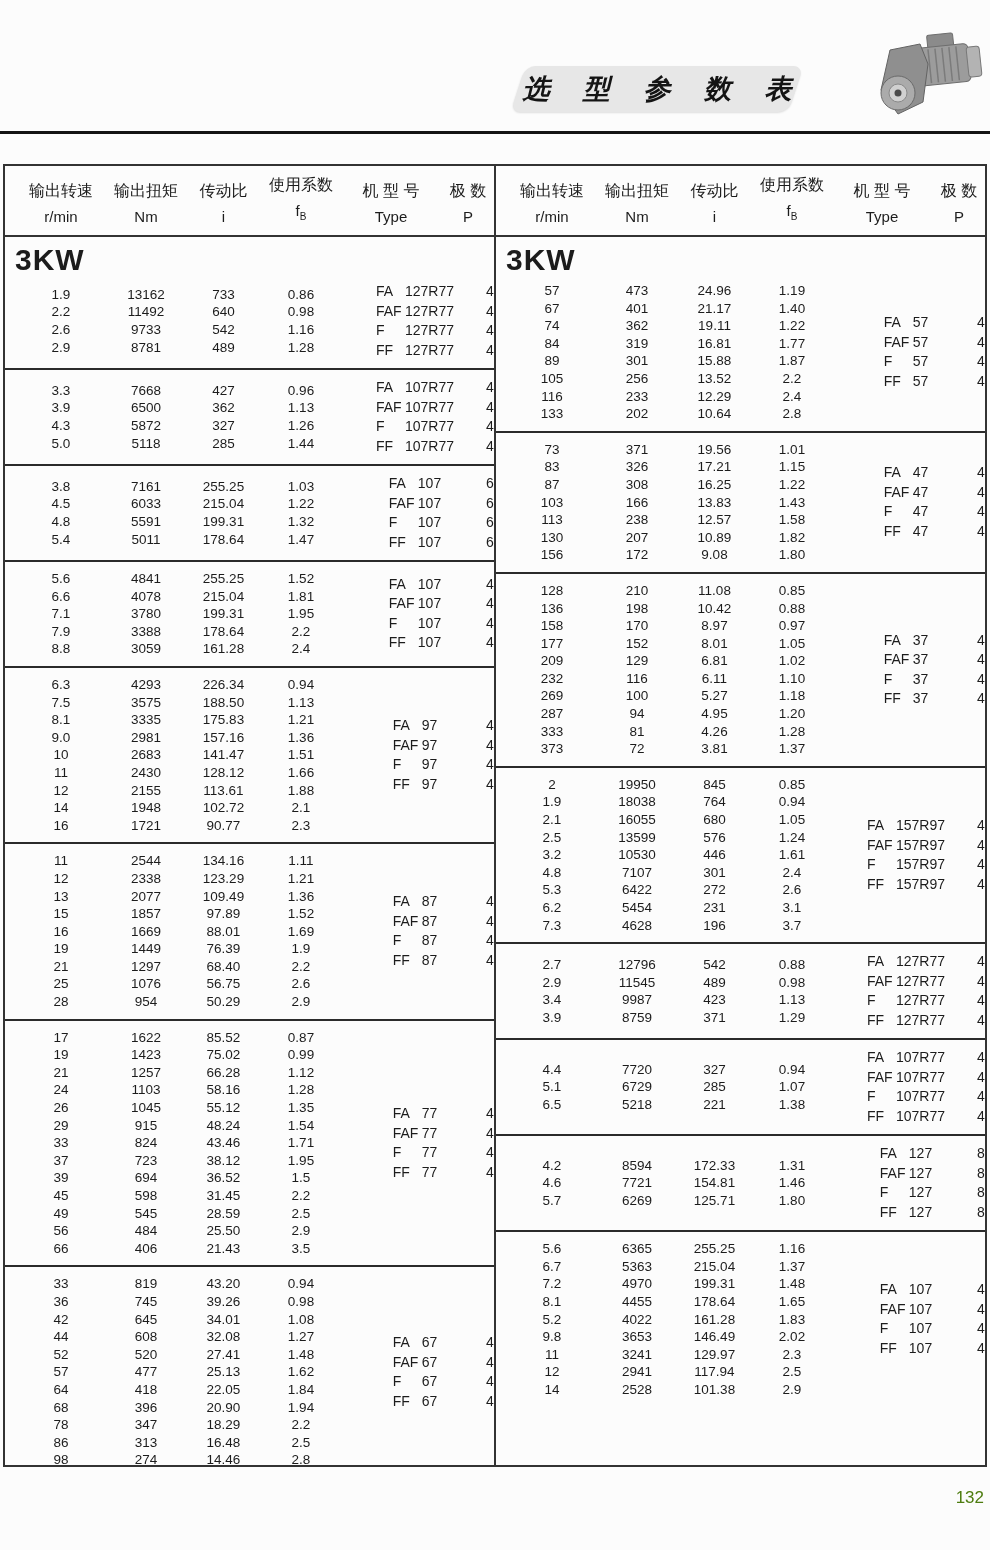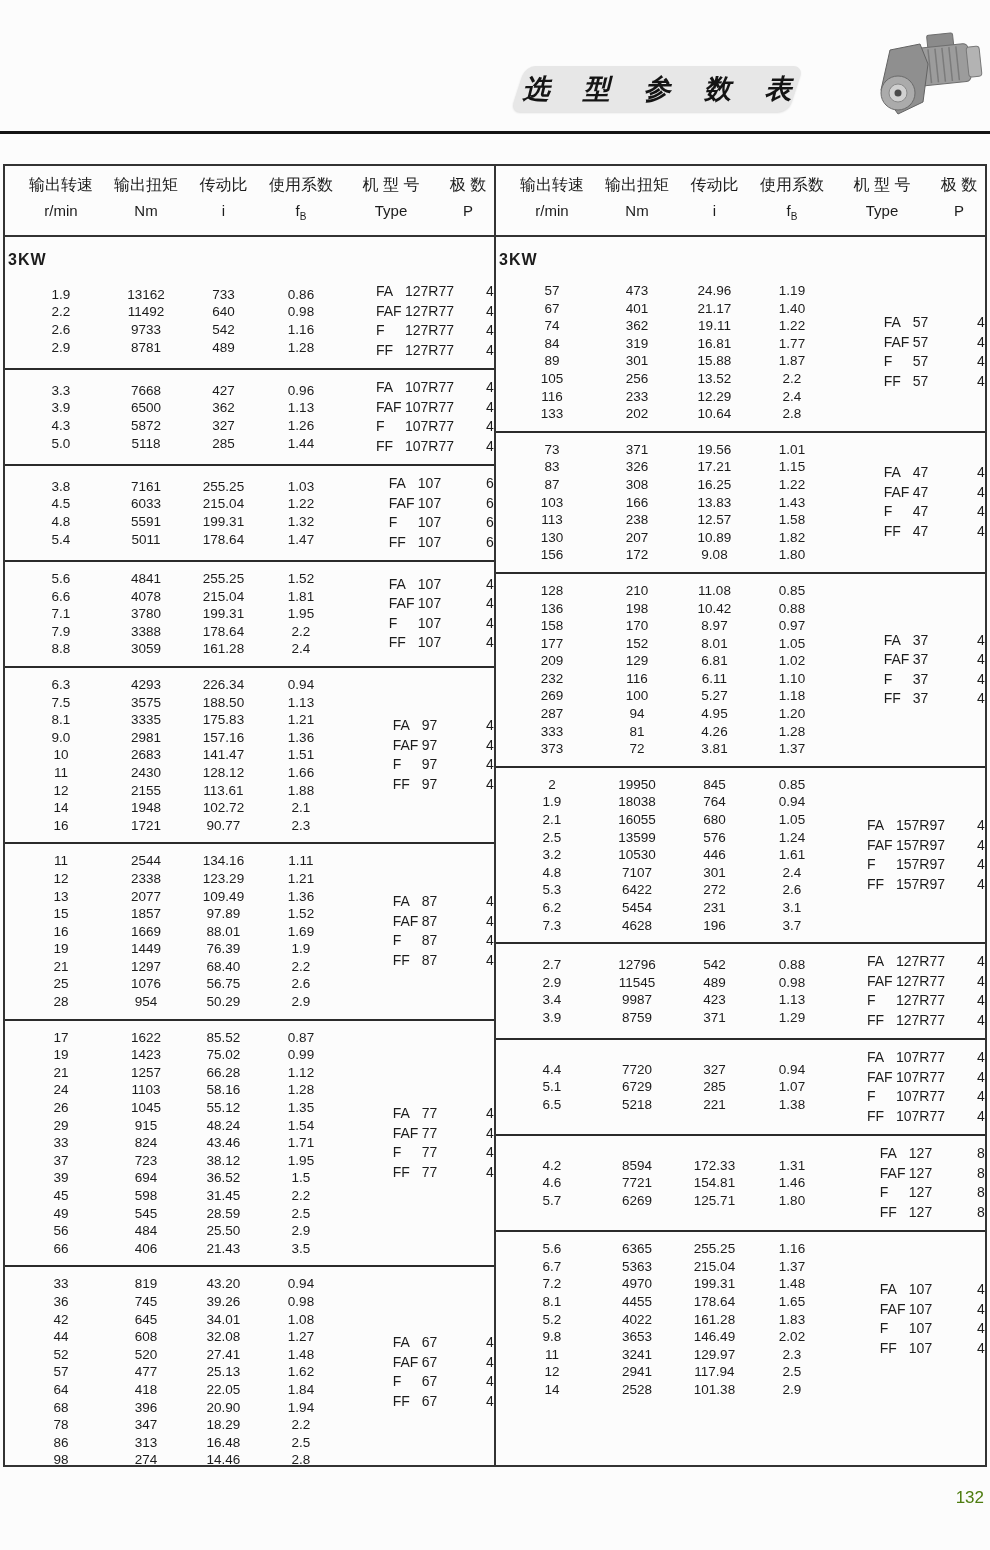--- a/index.html
+++ b/index.html
@@ -47,36 +47,36 @@
   .gtable {
     width: 492px; height: 1303px;
     border: 2px solid #333;
     overflow: hidden;
     background: #fcfcfc;
   }
   .gtable.left  { border-right-width: 1px; }
   .gtable.right { border-left-width: 1px; }
 
   .thead {
-    display: flex; align-items: flex-start;
+    display: flex; align-items: flex-end;
     padding: 9px 0 9px 6px;
     border-bottom: 2px solid #333;
   }
   .hstack { display: flex; flex-direction: column; align-items: center; }
   .hcn { font-size: 16px; line-height: 20px; white-space: nowrap; }
   .hen { font-size: 15px; line-height: 18px; margin-top: 7px; }
   .hen sub { font-size: 10px; }
 
   .c1 { width: 100px; } .c2 { width: 70px; } .c3 { width: 85px; } .c4 { width: 70px; }
   .ctype { width: 110px; } .cpoles { width: 44px; }
 
   .sec + .sec { border-top: 2px solid #2b2b2b; }
   .sec-title {
-    font-size: 16px; font-weight: bold;
-    padding: 10px 0 2px 3px; line-height: 25px;
+    font-size: 30px; font-weight: bold;
+    padding: 10px 0 2px 10px; line-height: 25px;
     letter-spacing: 1px;
   }
   .group { display: flex; align-items: center; padding: 8px 0 8px 6px; gap: 24px; }
   .group + .group { border-top: 2px solid #2b2b2b; }
 
   .rows { flex: none; width: 325px; }
   .drow { display: flex; font-size: 13.5px; line-height: 17.6px; }
   .drow span { flex: none; display: inline-block; text-align: center; }
   .drow .c1 { width: 100px; } .drow .c2 { width: 70px; }
   .drow .c3 { width: 85px; }  .drow .c4 { width: 70px; }

